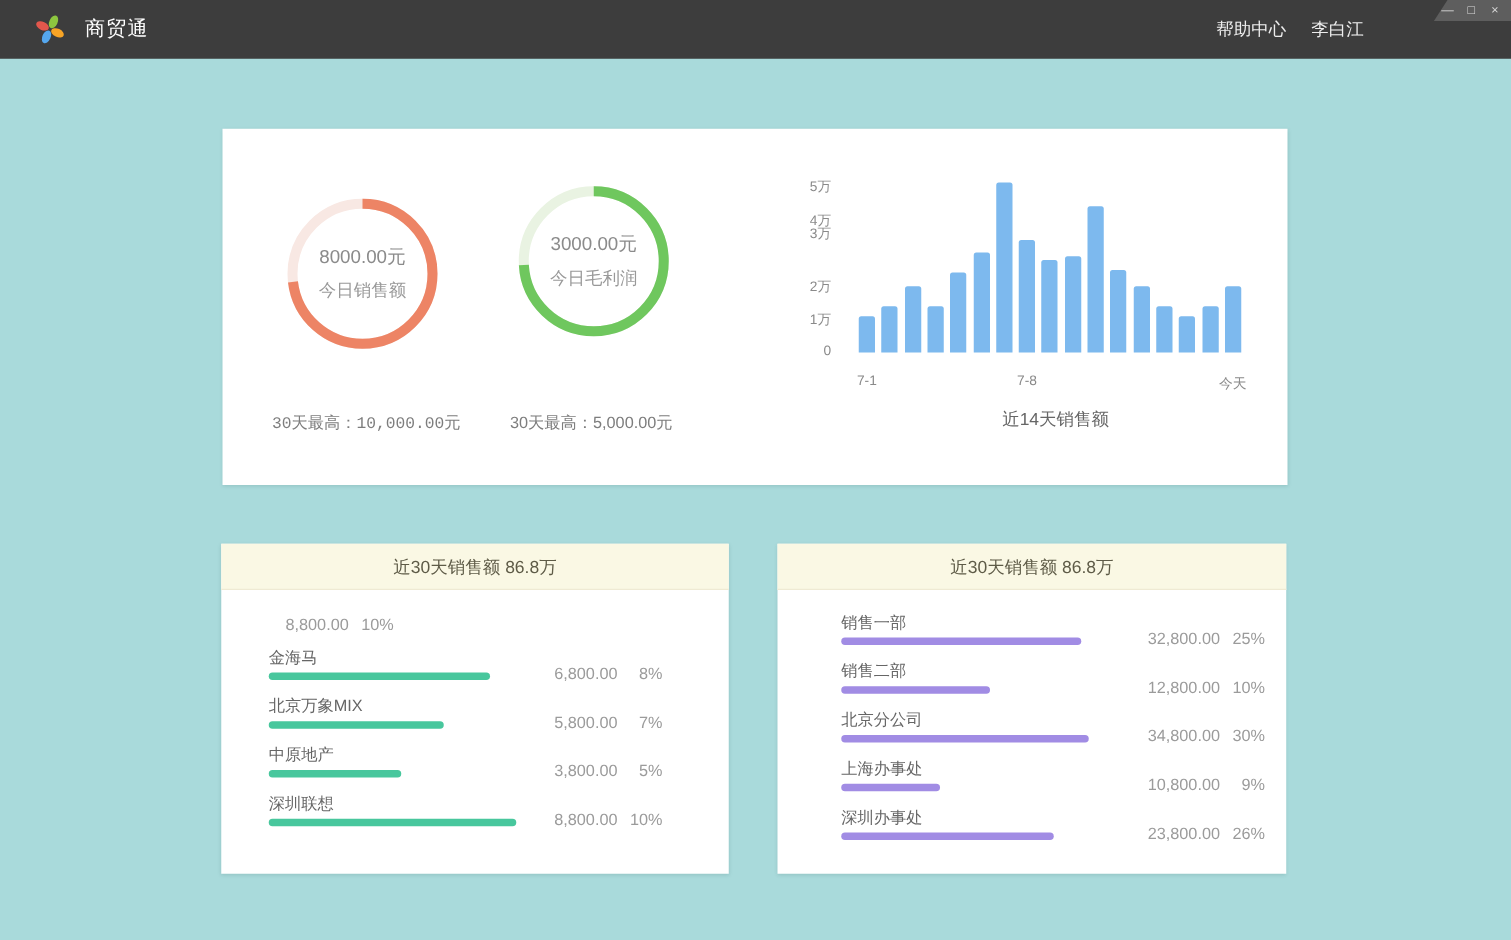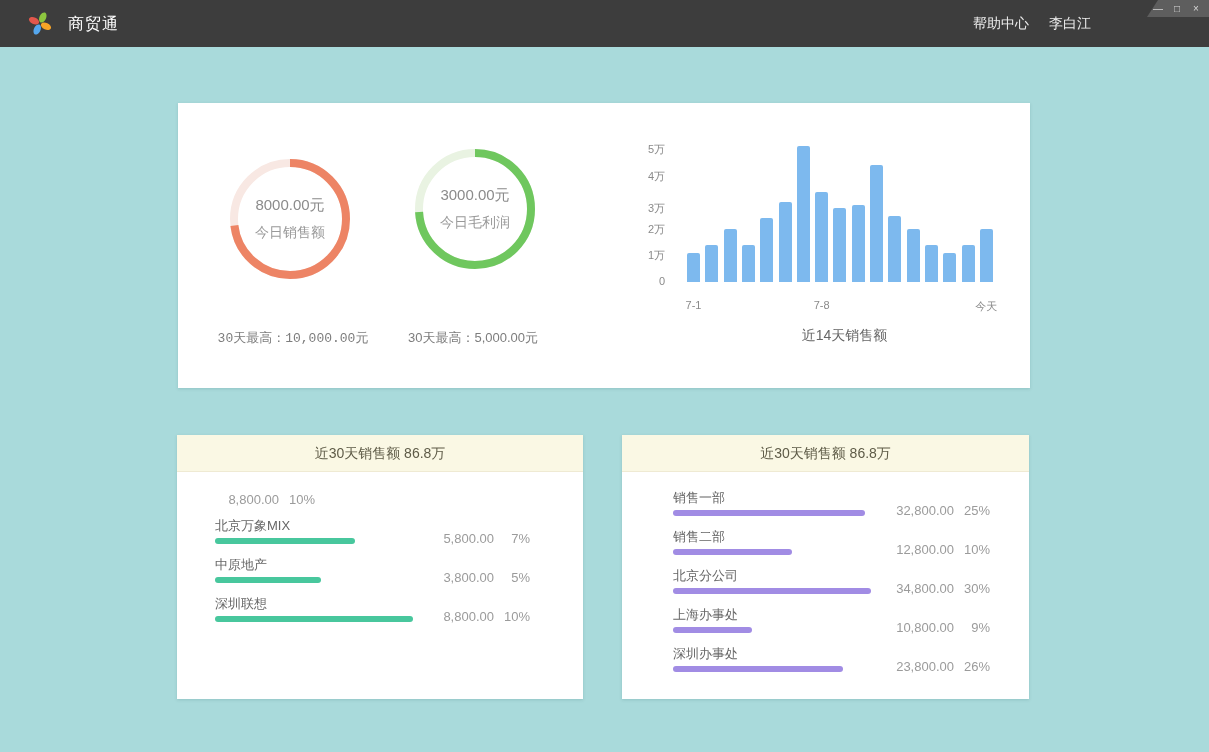--- a/index.html
+++ b/index.html
@@ -51,21 +51,21 @@
   .barchart-area { position:absolute; left:0; top:0; width:852px; height:285px; pointer-events:none; }
   .ytick { position:absolute; left:440px; width:47px; text-align:right; font-size:11px; color:#8a8a8a; }
   .bars-wrap { position:absolute; left:509px; top:29px; width:315px; height:150px; }
   .chart-bar { position:absolute; bottom:0; width:13px; background:#7db9ee; border-radius:2px 2px 0 0; }
   .xtick { position:absolute; width:44px; text-align:center; font-size:11px; color:#8a8a8a; top:196px; }
   .chart-title { position:absolute; left:509px; top:224px; width:315px; text-align:center; font-size:14px; color:#666666; }
   
   .rank-body { padding:18px 0 0 0; }
   .rank-item { display:flex; justify-content:space-between; align-items:flex-end; margin-bottom:13px; }
   .panel-left .rank-item { padding:0 53px 0 38px; }
-  .panel-right .rank-item { padding:0 39px 0 51px; }
+  .panel-right .rank-item { padding:0 17px 0 51px; }
   .rank-name { font-size:13px; color:#666666; line-height:16px; margin-bottom:4px; }
   .rank-bar { height:6px; border-radius:3px; }
   .rank-right { display:flex; align-items:baseline; position:relative; top:2px; }
   .rank-value { font-size:13px; color:#9b9b9b; text-align:right; min-width:64px; }
   .rank-pct { font-size:13px; color:#9b9b9b; text-align:right; width:36px; }
 </style>
 </head>
 <body>
 
 <div class="topbar">
@@ -130,40 +130,50 @@
         <div class="chart-bar" style="left: 219.6px; width: 13px; height: 53.2px; background: rgb(125, 185, 238);"></div>
         <div class="chart-bar" style="left: 237.9px; width: 13px; height: 37.2px; background: rgb(125, 185, 238);"></div>
         <div class="chart-bar" style="left: 256.2px; width: 13px; height: 29.3px; background: rgb(125, 185, 238);"></div>
         <div class="chart-bar" style="left: 274.5px; width: 13px; height: 37.2px; background: rgb(125, 185, 238);"></div>
         <div class="chart-bar" style="left: 292.8px; width: 13px; height: 53.2px; background: rgb(125, 185, 238);"></div>
       </div>
     <div class="chart-title">近14天销售额</div>
   <div class="ytick" style="top: 172px;">0</div>
       <div class="ytick" style="top: 145.4px;">1万</div>
       <div class="ytick" style="top: 118.8px;">2万</div>
-      <div class="ytick" style="top: 98px; text-align: right;">3万</div>
+      <div class="ytick" style="top: 76px; text-align: right;">3万</div>
       <div class="ytick" style="top: 65.6px;">4万</div>
       <div class="ytick" style="top: 39px;">5万</div>
       <div class="xtick" style="left: 493.5px;">7-1</div>
       <div class="xtick" style="left: 621.6px;">7-8</div>
       <div class="xtick" style="left: 786.3px;">今天</div>
     </div>
 </div>
 
 <div class="panel panel-left">
   <div class="panel-header">近30天销售额 86.8万</div>
   <div class="rank-body" id="rank-left">
       <div class="rank-item">
         <div class="rank-right">
           <span class="rank-value">8,800.00</span>
           <span class="rank-pct">10%</span>
         </div>
       </div>
       <div class="rank-item">
         <div class="rank-left">
+          <div class="rank-name">金海马</div>
+          <div class="rank-bar" style="width: 177px; background: rgb(72, 199, 157);"></div>
+        </div>
+        <div class="rank-right">
+          <span class="rank-value">6,800.00</span>
+          <span class="rank-pct">8%</span>
+        </div>
+      </div>
+      <div class="rank-item">
+        <div class="rank-left">
           <div class="rank-name">北京万象MIX</div>
           <div class="rank-bar" style="width: 140px; background: rgb(72, 199, 157);"></div>
         </div>
         <div class="rank-right">
           <span class="rank-value">5,800.00</span>
           <span class="rank-pct">7%</span>
         </div>
       </div>
       <div class="rank-item">
         <div class="rank-left">

